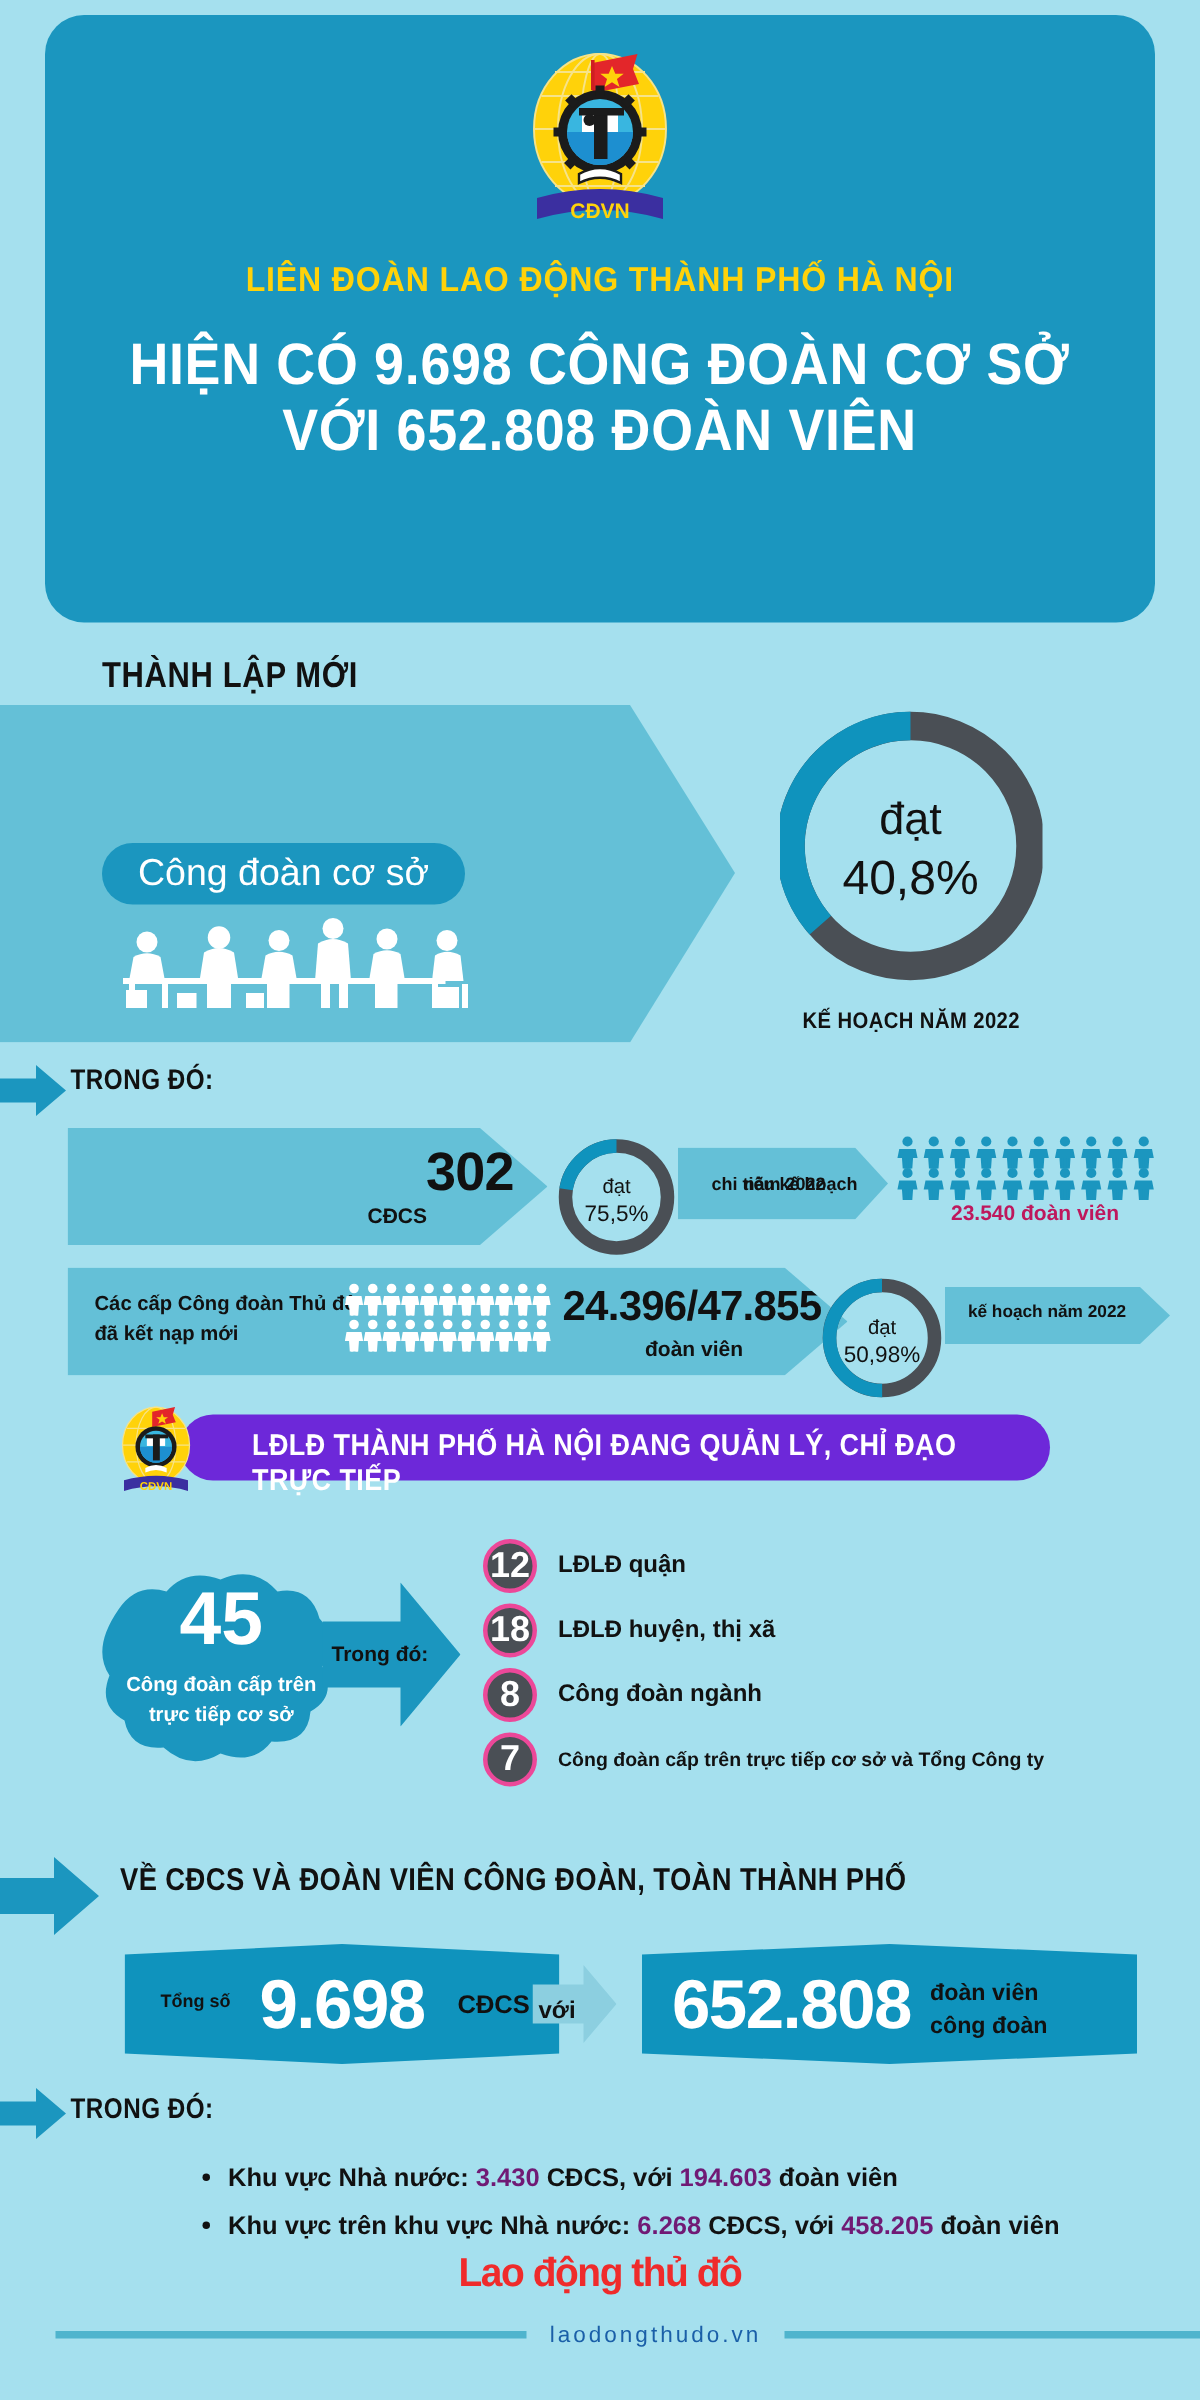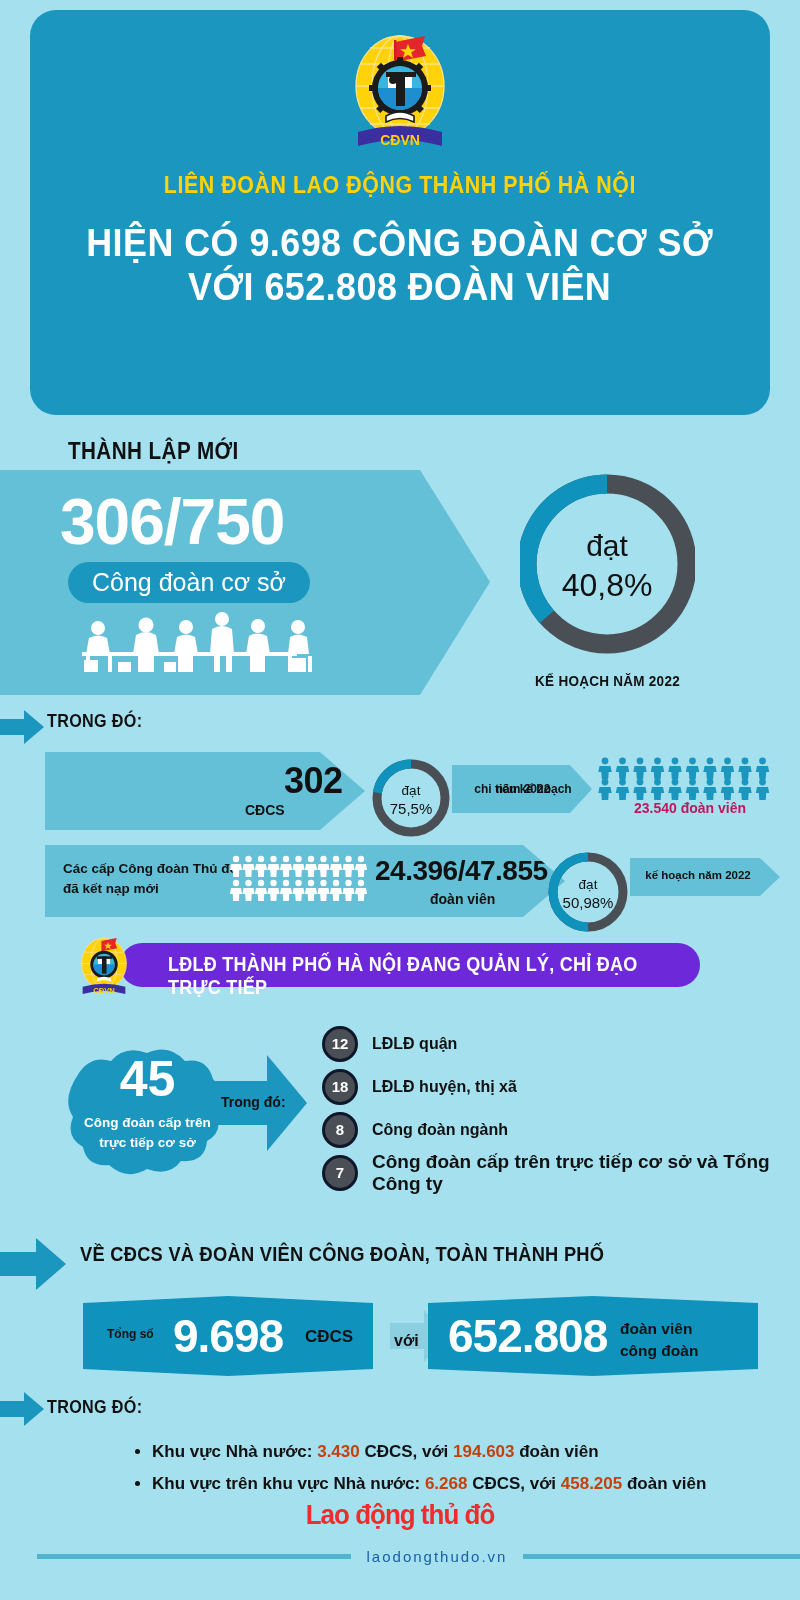--- a/index.html
+++ b/index.html
@@ -111,56 +111,56 @@
   .band3-logo{position:absolute;left:73px;top:934px;}
   .blob{position:absolute;left:65px;top:1043px;}
   .blob-num{position:absolute;left:65px;top:1050px;width:165px;text-align:center;color:#fff;font-size:50px;font-weight:bold;}
   .blob-cap{position:absolute;left:65px;top:1113px;width:165px;text-align:center;color:#fff;font-size:13.5px;line-height:1.45;font-weight:bold;}
   .arrow3{position:absolute;left:215px;top:1055px;}
   .arrow3 span{position:absolute;left:6px;top:39px;font-size:14px;font-weight:bold;color:#111;}
   .itemlist{position:absolute;left:322px;top:1022px;width:470px;}
   .item{display:flex;align-items:center;height:43px;}
   .item .circ{
     width:36px;height:36px;border-radius:50%;background:#4a4f55;
-    border:3px solid #0f172a;box-sizing:border-box;
-    color:#fff;font-size:15px;font-weight:bold;
+    border:3px solid #ec4899;box-sizing:border-box;
+    color:#fff;font-size:24px;font-weight:bold;
     display:flex;align-items:center;justify-content:center;flex:none;
   }
   .item .itxt{margin-left:14px;font-size:16px;font-weight:bold;color:#111;}
-  .item.small .itxt{font-size:19px;}
+  .item.small .itxt{font-size:13px;}
 
   
   .lbl-ve{
     position:absolute;left:80px;top:1242px;font-size:21px;font-weight:bold;color:#111;
     letter-spacing:.3px;transform:scaleX(.87);transform-origin:left center;
   }
   .totA{
     position:absolute;left:83px;top:1296px;width:290px;height:80px;background:#0f93bd;
     clip-path:polygon(0 7px, 145px 0, 290px 7px, 290px 73px, 145px 80px, 0 73px);
   }
   .totA .pre{position:absolute;left:24px;top:31px;font-size:12px;font-weight:bold;color:#111;}
   .totA .num{position:absolute;left:90px;top:13px;font-size:46px;font-weight:bold;color:#fff;letter-spacing:-1px;}
   .totA .post{position:absolute;left:222px;top:31px;font-size:17px;font-weight:bold;color:#111;}
-  .mid-arrow{position:absolute;left:390px;top:1310px;}
+  .mid-arrow{position:absolute;left:355px;top:1310px;}
   .mid-arrow span{position:absolute;left:4px;top:22px;font-size:16px;font-weight:bold;color:#111;}
   .totB{
     position:absolute;left:428px;top:1296px;width:330px;height:80px;background:#0f93bd;
     clip-path:polygon(0 7px, 165px 0, 330px 7px, 330px 73px, 165px 80px, 0 73px);
   }
   .totB .num{position:absolute;left:20px;top:13px;font-size:46px;font-weight:bold;color:#fff;letter-spacing:-1px;}
   .totB .post{position:absolute;left:192px;top:22px;font-size:15.5px;line-height:1.4;font-weight:bold;color:#111;}
 
   
   .lbl-trongdo2{
     position:absolute;left:47px;top:1396px;font-size:19px;font-weight:bold;color:#111;
     transform:scaleX(.85);transform-origin:left center;letter-spacing:.4px;
   }
   .bullets{position:absolute;left:112px;top:1426px;width:660px;}
   .bullets li{font-size:17px;font-weight:bold;color:#111;margin-bottom:12px;list-style:disc;}
-  .bullets .hl{color:#c2410c;}
+  .bullets .hl{color:#701a75;}
 
   
   .brand{
     position:absolute;left:0;top:1500px;width:800px;text-align:center;
     color:#ef2b2b;font-size:27px;font-weight:bold;letter-spacing:-1px;
     transform:scaleX(.96);
   }
   .footer-line{position:absolute;left:0;top:1548px;width:800px;display:flex;align-items:center;gap:6px;margin-left:37px;}
   .fl-rule{height:5px;background:#4fb4cd;flex:1;}
   .fl-txt{color:#1a5fa8;font-size:15px;letter-spacing:2px;padding:0 10px;}
@@ -211,21 +211,20 @@
     </div>
     <div class="org-name">LIÊN ĐOÀN LAO ĐỘNG THÀNH PHỐ HÀ NỘI</div>
     <div class="headline">
       <div>HIỆN CÓ 9.698 CÔNG ĐOÀN CƠ SỞ</div>
       <div>VỚI 652.808 ĐOÀN VIÊN</div>
     </div>
   </div>
 
   <div class="label-tlm">THÀNH LẬP MỚI</div>
   <div class="arrowband"></div>
-  <div class="big-ratio">306/750</div>
   <div class="pill">Công đoàn cơ sở</div>
 
   <div class="meeting-ico">
     <svg width="265" height="62" viewBox="0 0 265 62">
       <g fill="#ffffff">
         <rect x="20" y="40" width="215" height="4"></rect>
         <g>
             <circle cx="36" cy="16" r="7"></circle>
             <path d="M27 26 q9 -5 18 0 l3 16 h-24 z"></path>
             <rect x="24" y="44" width="4" height="16"></rect>

